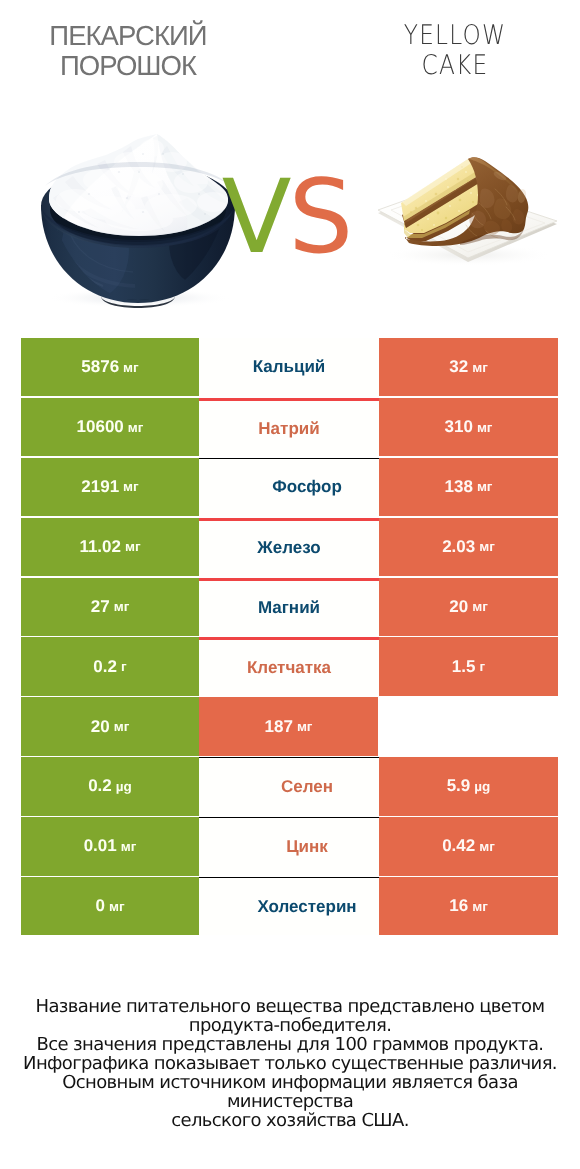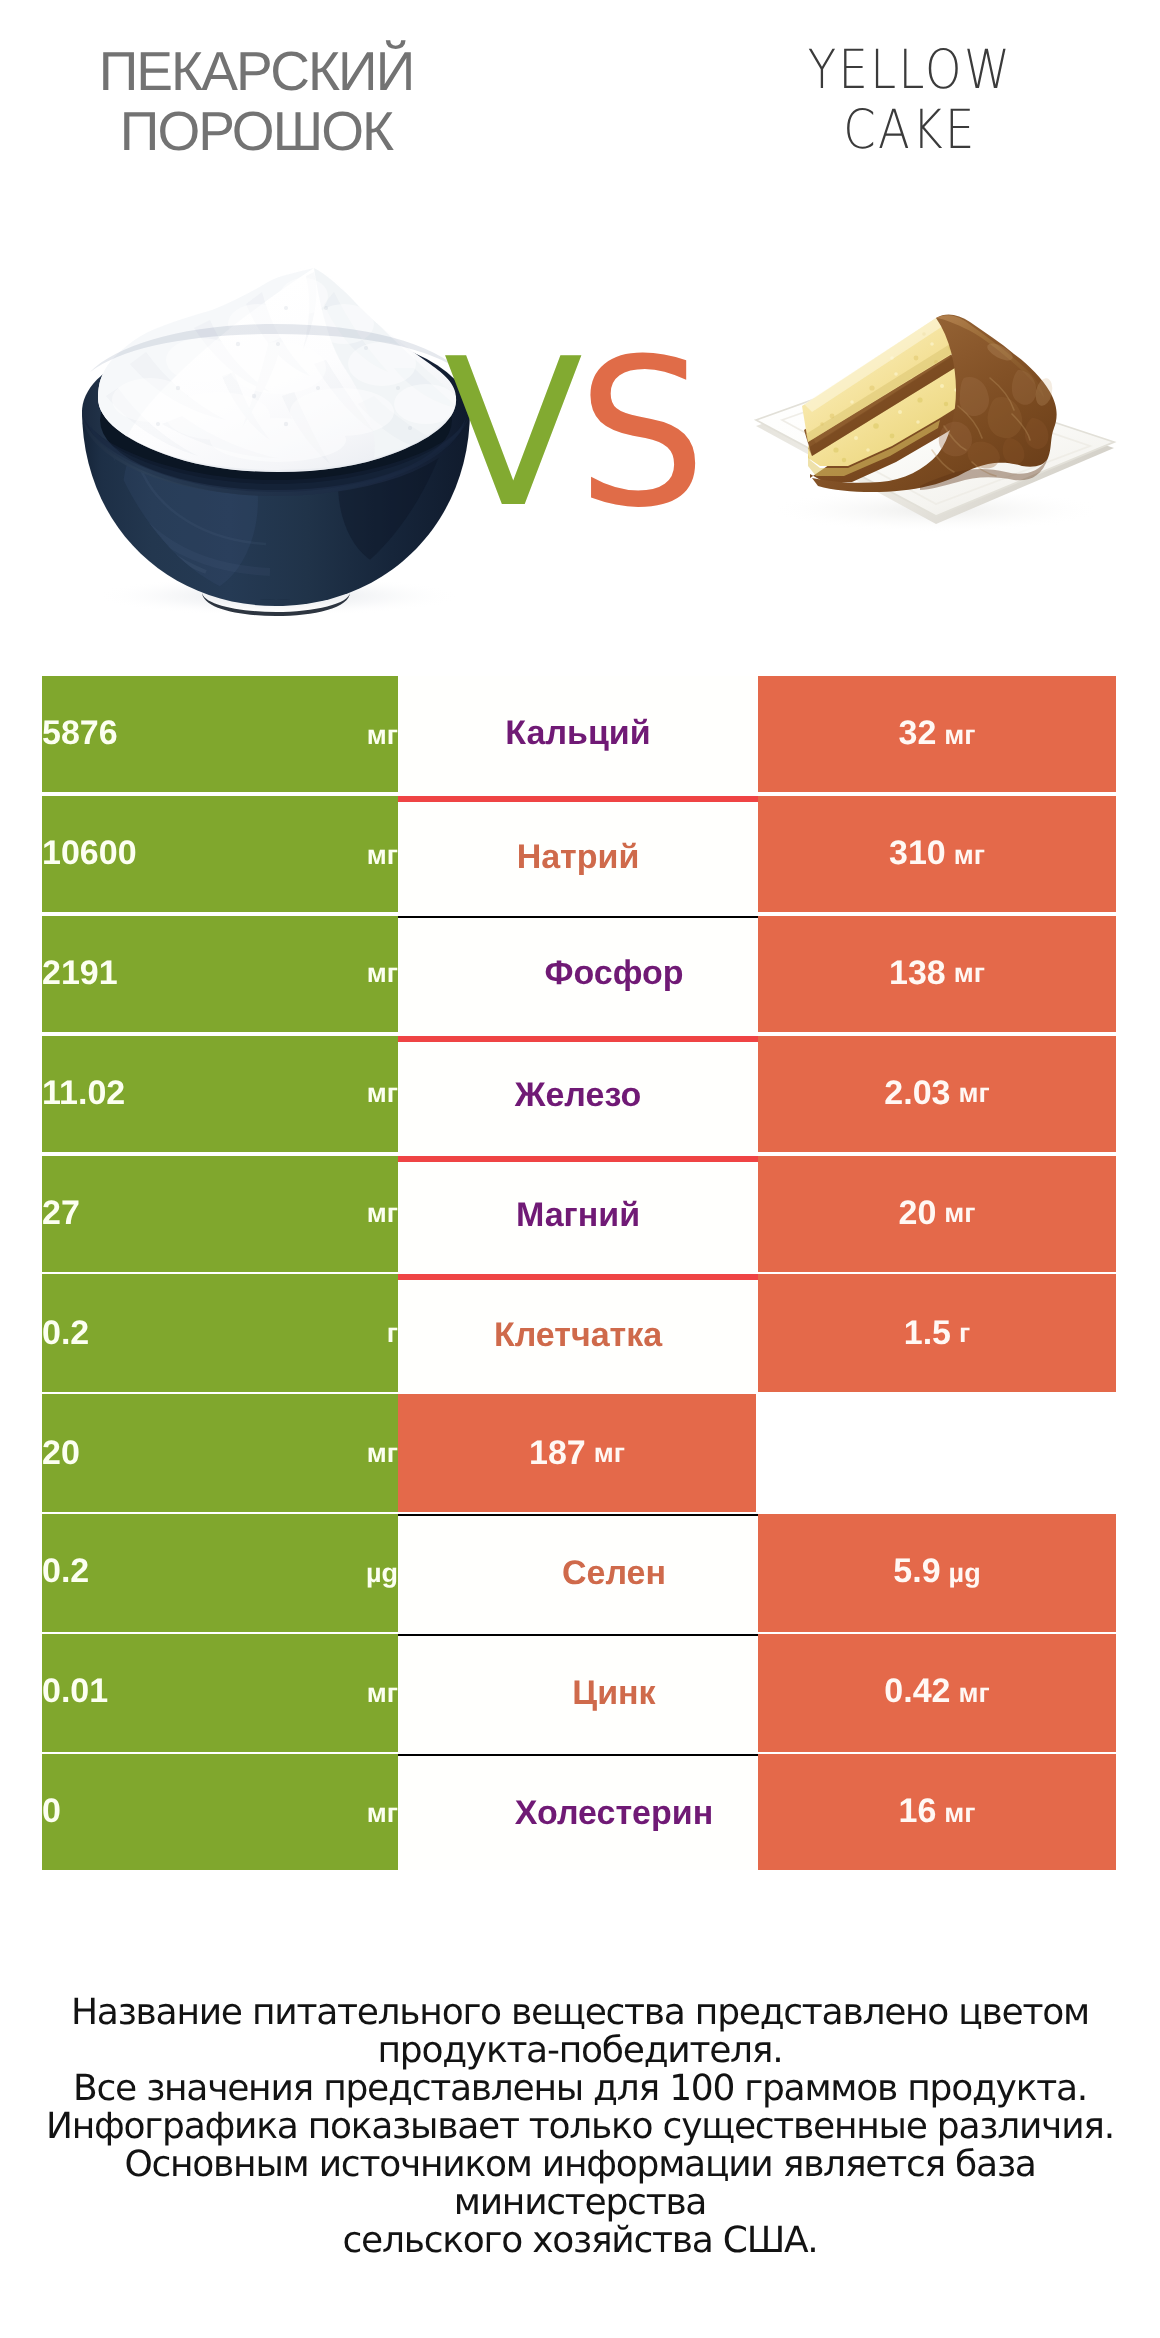--- a/index.html
+++ b/index.html
@@ -32,29 +32,29 @@
         font-family:"DejaVu Sans", sans-serif;
         font-size:102px; line-height:120px; font-weight:400; text-align:center; letter-spacing:-3px; }
   .vs .v { color:#82aa31; }
   .vs .s { color:#e06c48; }
 
   
   .table { position:absolute; left:21px; top:338px; width:537px; }
   .row { display:flex; height:58.4px; margin-bottom:1.5px; }
   .row:last-child { margin-bottom:0; }
   .cell { display:flex; align-items:center; justify-content:center; box-sizing:border-box; }
-  .c-left  { width:178px; background:#80a72d; color:#fcfff1;justify-content:space-between; }
+  .c-left  { width:178px; background:#80a72d; color:#fcfff1; }
   .c-mid   { width:180px; background:#fffffd; }
   .c-right { width:179px; background:#e4694a; color:#fff8f4; }
   .c-mid.sep-g { border-top:3px solid #ef4444; }
   .c-mid.sep-o { border-top:1px solid #000000;padding-left:36px; }
   .num  { font-size:17px; font-weight:600; letter-spacing:0px; }
   .unit { font-size:13.5px; font-weight:600; margin-left:4px; }
   .nutrient { font-size:17px; font-weight:600; letter-spacing:0px; }
-  .n-green  { color:#701a75; }
+  .n-green  { color:#0c4a6e; }
   .n-orange { color:#cf6a4b; }
 
   
   .footer { position:absolute; left:0; top:997px; width:580px; text-align:center;
             font-family:"DejaVu Sans", sans-serif; font-size:18px; line-height:19px; color:#131313;
             font-weight:400; letter-spacing:-0.62px; }
 </style>
 </head>
 <body>
 

